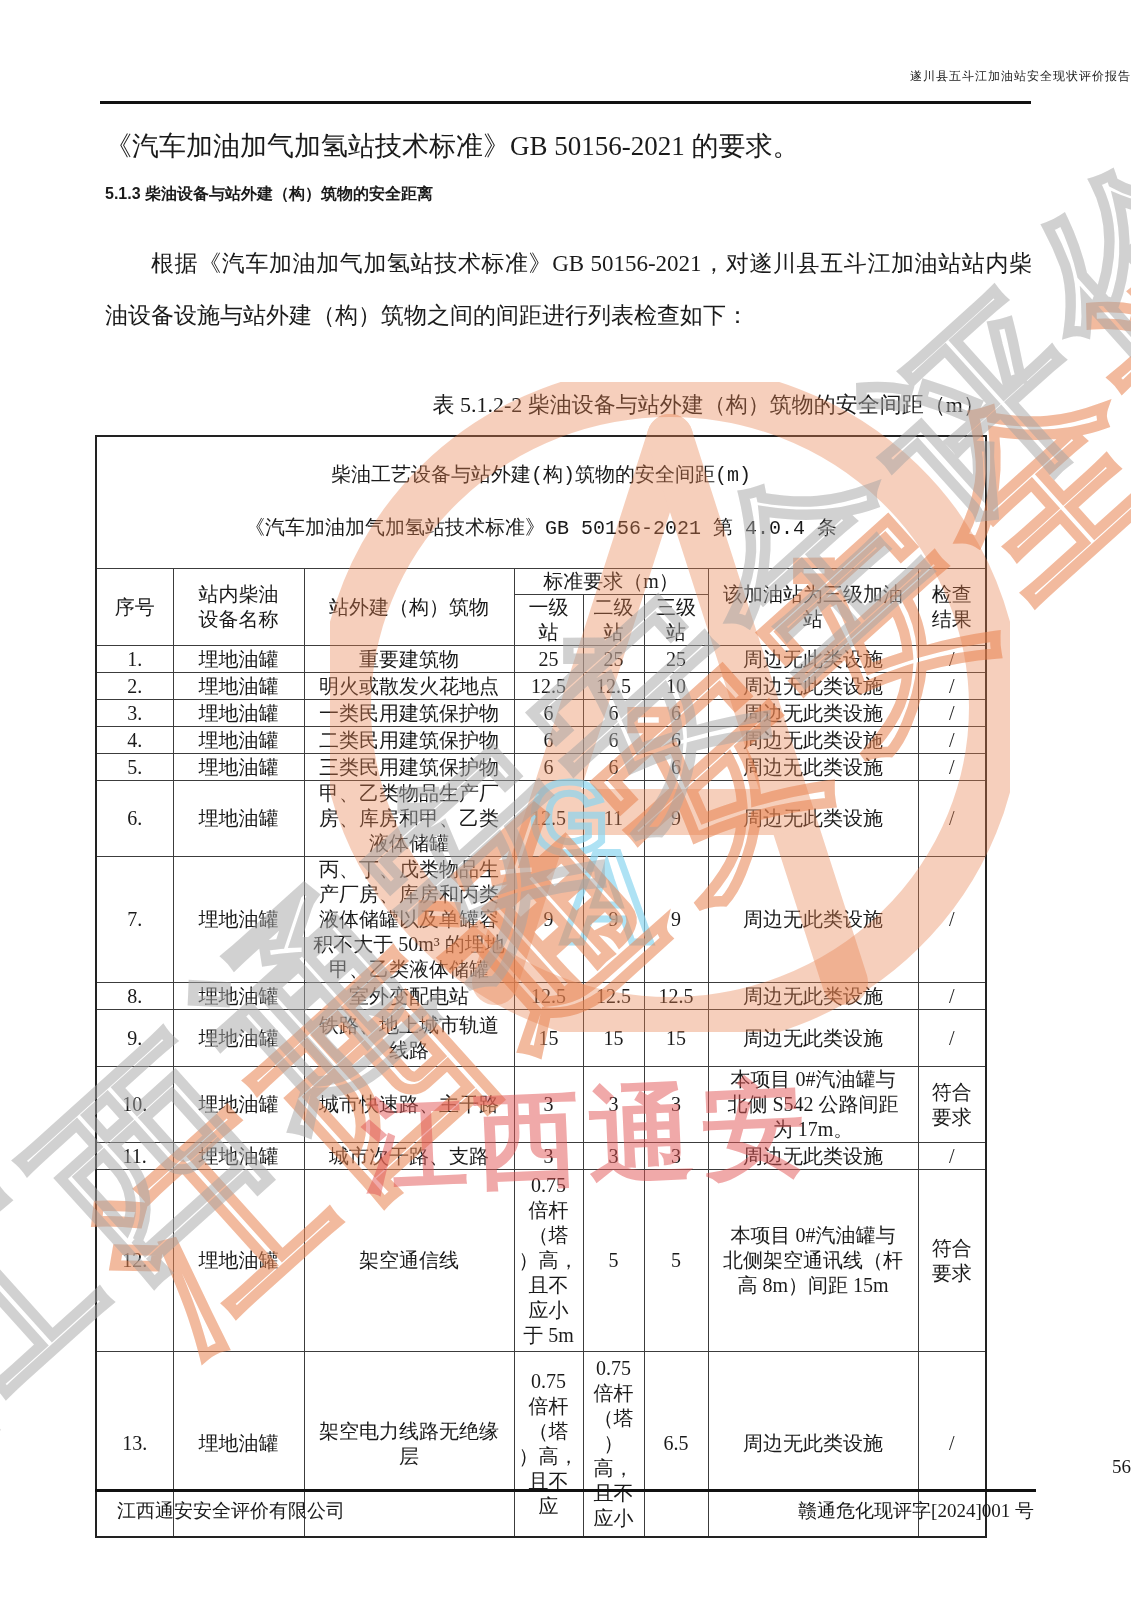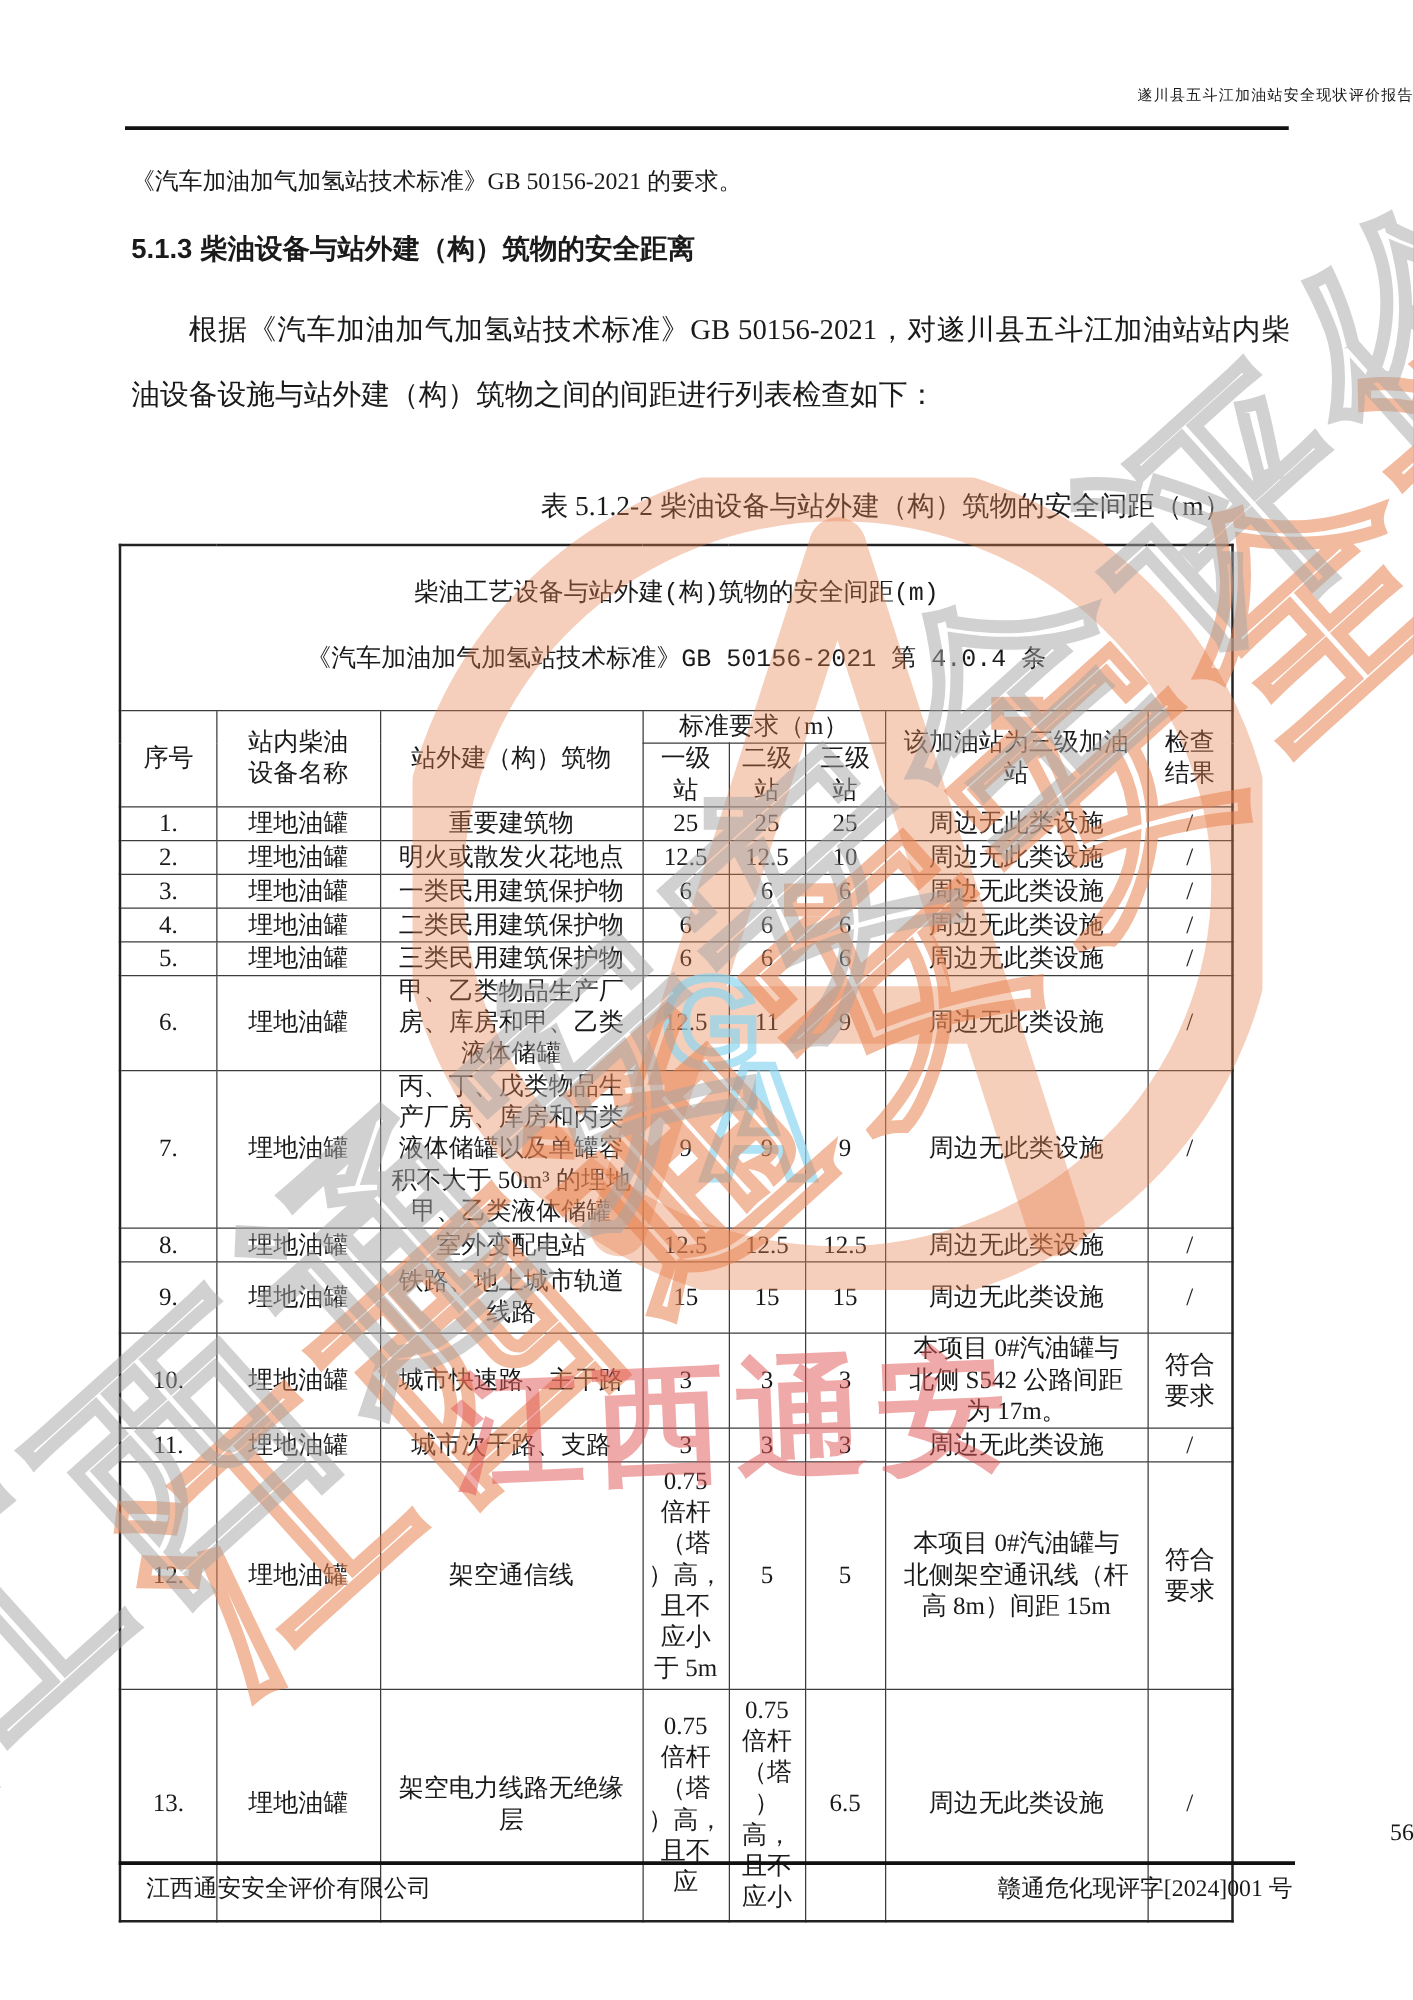--- a/index.html
+++ b/index.html
@@ -7,22 +7,22 @@
     position:relative;width:1131px;height:1600px;margin:0 auto;
     background:#ffffff;overflow:hidden;
     font-family:"Liberation Serif","DejaVu Serif",serif;
     color:#1a1a1a;
   }
   
   .doc-header{position:absolute;top:68px;left:0;width:100%;text-align:right;
     font-size:12px;letter-spacing:1px;}
   .header-rule{position:absolute;top:101px;left:100px;width:931px;height:3px;background:#111;}
   
-  .para1{position:absolute;top:129px;left:105px;width:930px;font-size:19px;line-height:34px;}
-  .sec-heading{position:absolute;top:184px;left:105px;width:930px;font-size:22px;font-weight:bold;
+  .para1{position:absolute;top:129px;left:105px;width:930px;font-size:27px;line-height:34px;}
+  .sec-heading{position:absolute;top:184px;left:105px;width:930px;font-size:16px;font-weight:bold;
     font-family:"Liberation Sans","DejaVu Sans",sans-serif;}
   .para2{position:absolute;top:238px;left:105px;width:927px;font-size:23px;line-height:52px;
     text-indent:2em;text-align:justify;}
   .table-title{position:absolute;top:390px;left:95px;width:890px;text-align:right;font-size:22px;}
   
   .tbl-wrap{position:absolute;top:435px;left:95px;}
   table.safety{border-collapse:collapse;table-layout:fixed;width:890px;
     font-size:20px;}
   table.safety td,table.safety th{border:1px solid #3c3c3c;padding:0 2px;
     text-align:center;vertical-align:middle;font-weight:normal;

